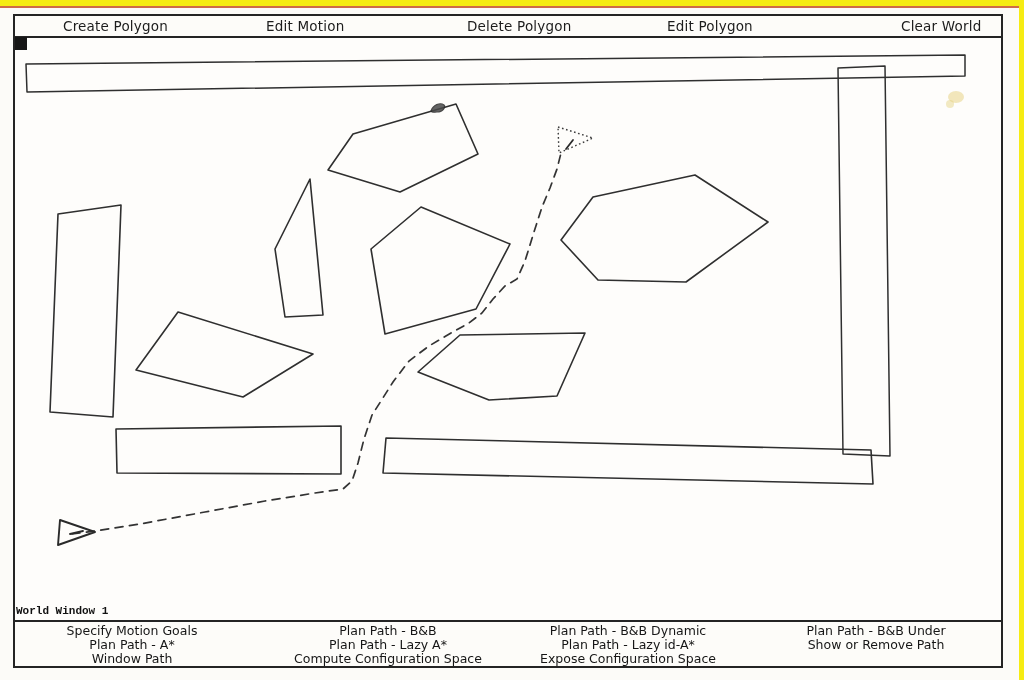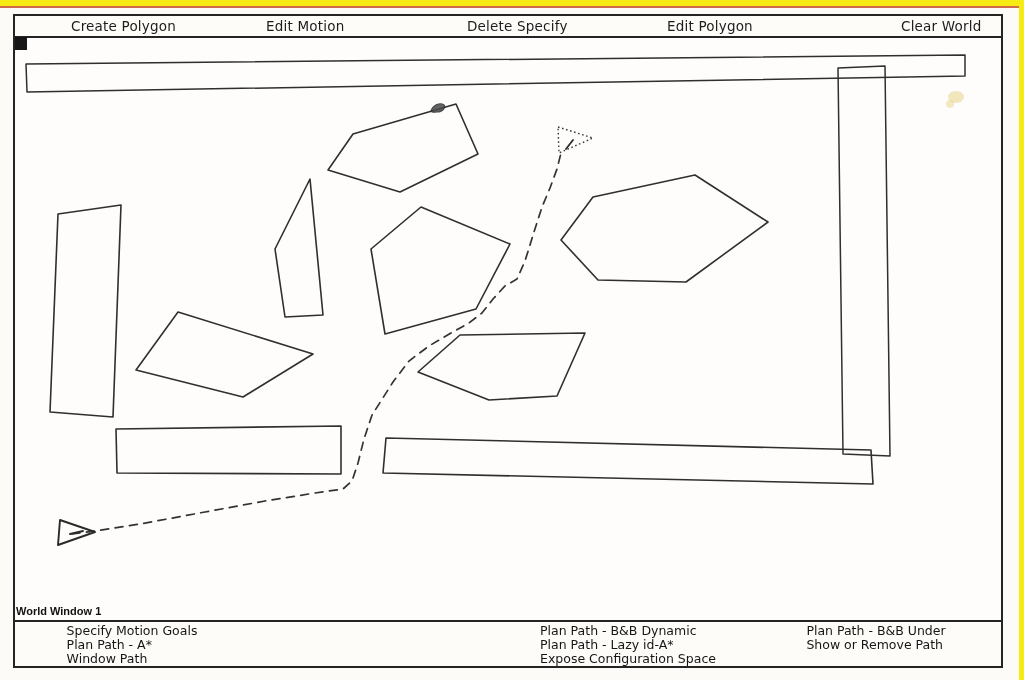--- a/index.html
+++ b/index.html
@@ -21,39 +21,39 @@
   .canvas-wrap{position:absolute;left:0;top:22px;width:986px;height:586px;}
   .canvas-svg{display:block;}
   .obstacle{fill:none;stroke:#2f2f2f;stroke-width:1.6;stroke-linejoin:round;}
   .wall{fill:none;stroke:#2f2f2f;stroke-width:1.5;stroke-linejoin:round;}
   .motion-path{fill:none;stroke:#333333;stroke-width:1.7;stroke-dasharray:8 6.5;stroke-linecap:round;}
   .start-tri{fill:none;stroke:#2a2a2a;stroke-width:1.9;stroke-linejoin:round;}
   .goal-tri{fill:none;stroke:#3a3a3a;stroke-width:1.4;stroke-dasharray:1.6 2.6;stroke-linejoin:round;}
   .inner-dash{fill:none;stroke:#2a2a2a;stroke-width:1.8;stroke-linecap:round;}
   .scribble{stroke:#2b2b2b;stroke-width:1.2;fill:#4a4a4a;opacity:.85;}
 
-  .world-label{position:absolute;left:1px;top:589px;font-family:Liberation Sans, sans-serif;font-size:11px;font-weight:bold;color:#111;white-space:nowrap;}
+  .world-label{position:absolute;left:1px;top:589px;font-family:Liberation Mono, monospace;font-size:11px;font-weight:bold;color:#111;white-space:nowrap;}
 
   .bottombar{position:absolute;left:0;bottom:0;width:100%;height:46px;border-top:2px solid #242424;background:#fdfcf9;box-sizing:border-box;}
-  .bmenu-col{position:absolute;top:2px;transform:translateX(-50%);text-align:left;}
+  .bmenu-col{position:absolute;top:2px;transform:translateX(-50%);text-align:center;}
   .bmenu-item{font-size:12.5px;line-height:14px;color:#161616;white-space:nowrap;cursor:default;}
 </style>
 </head>
 <body>
 
 <div class="page">
   <div class="strip-top"></div>
   <div class="strip-right"></div>
 
   <div class="window">
 
     <div class="menubar">
-      <div class="menu-item" style="left:56px">Create Polygon</div>
+      <div class="menu-item" style="left:48px">Create Polygon</div>
       <div class="menu-item" style="left:251px">Edit Motion</div>
-      <div class="menu-item" style="left:452px">Delete Specify</div>
+      <div class="menu-item" style="left:452px">Delete Polygon</div>
       <div class="menu-item" style="left:652px">Edit Polygon</div>
       <div class="menu-item" style="left:886px">Clear World</div>
     </div>
 
     <div class="corner-square"></div>
 
     <div class="canvas-wrap">
       <svg class="canvas-svg" width="986" height="586" viewBox="15 36 986 586" xmlns="http://www.w3.org/2000/svg">
 
         <polygon class="wall" points="26,62 965,53 965,74 27,90"></polygon>
@@ -84,20 +84,25 @@
     </div>
 
     <div class="world-label">World Window 1</div>
 
     <div class="bottombar">
       <div class="bmenu-col" style="left:117px">
         <div class="bmenu-item">Specify Motion Goals</div>
         <div class="bmenu-item">Plan Path - A*</div>
         <div class="bmenu-item">Window Path</div>
       </div>
+      <div class="bmenu-col" style="left:373px">
+        <div class="bmenu-item">Plan Path - B&amp;B</div>
+        <div class="bmenu-item">Plan Path - Lazy A*</div>
+        <div class="bmenu-item">Compute Configuration Space</div>
+      </div>
       <div class="bmenu-col" style="left:861px">
         <div class="bmenu-item">Plan Path - B&amp;B Under</div>
         <div class="bmenu-item">Show or Remove Path</div>
       </div>
       <div class="bmenu-col" style="left:613px">
         <div class="bmenu-item">Plan Path - B&amp;B Dynamic</div>
         <div class="bmenu-item">Plan Path - Lazy id-A*</div>
         <div class="bmenu-item">Expose Configuration Space</div>
       </div>
     </div>

